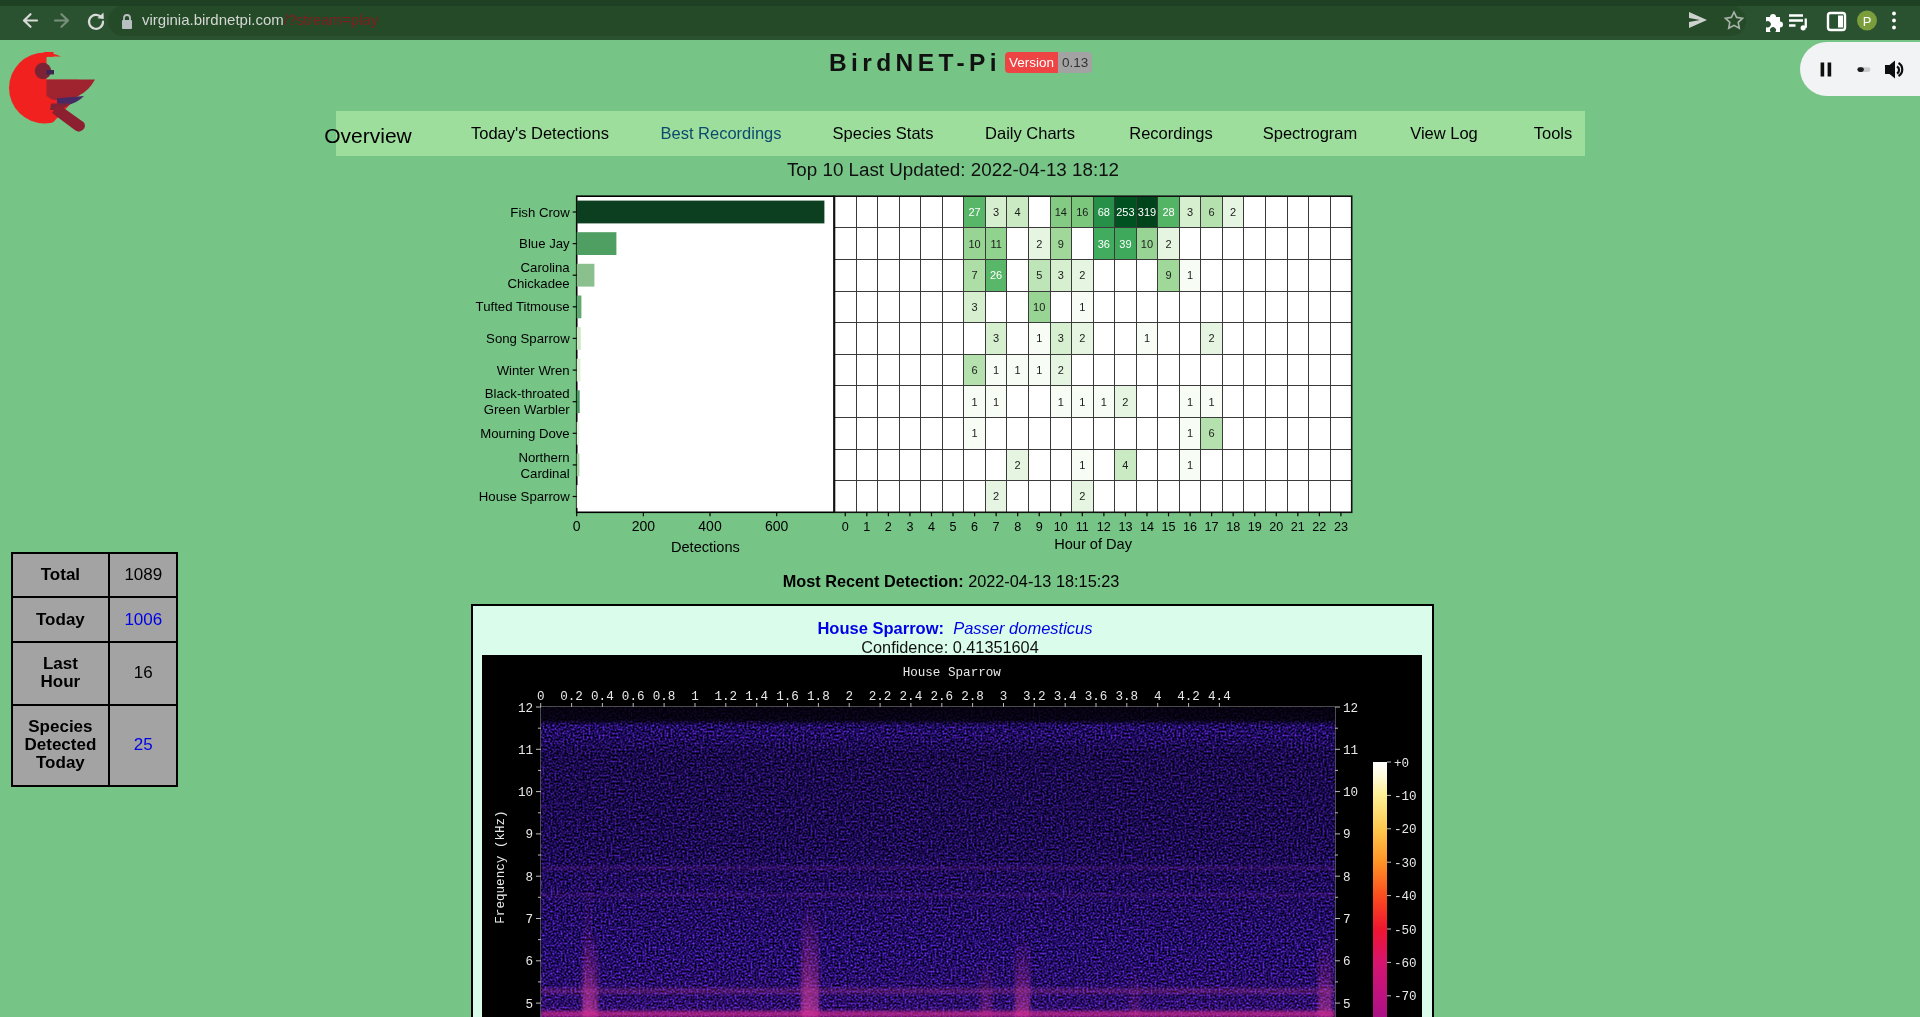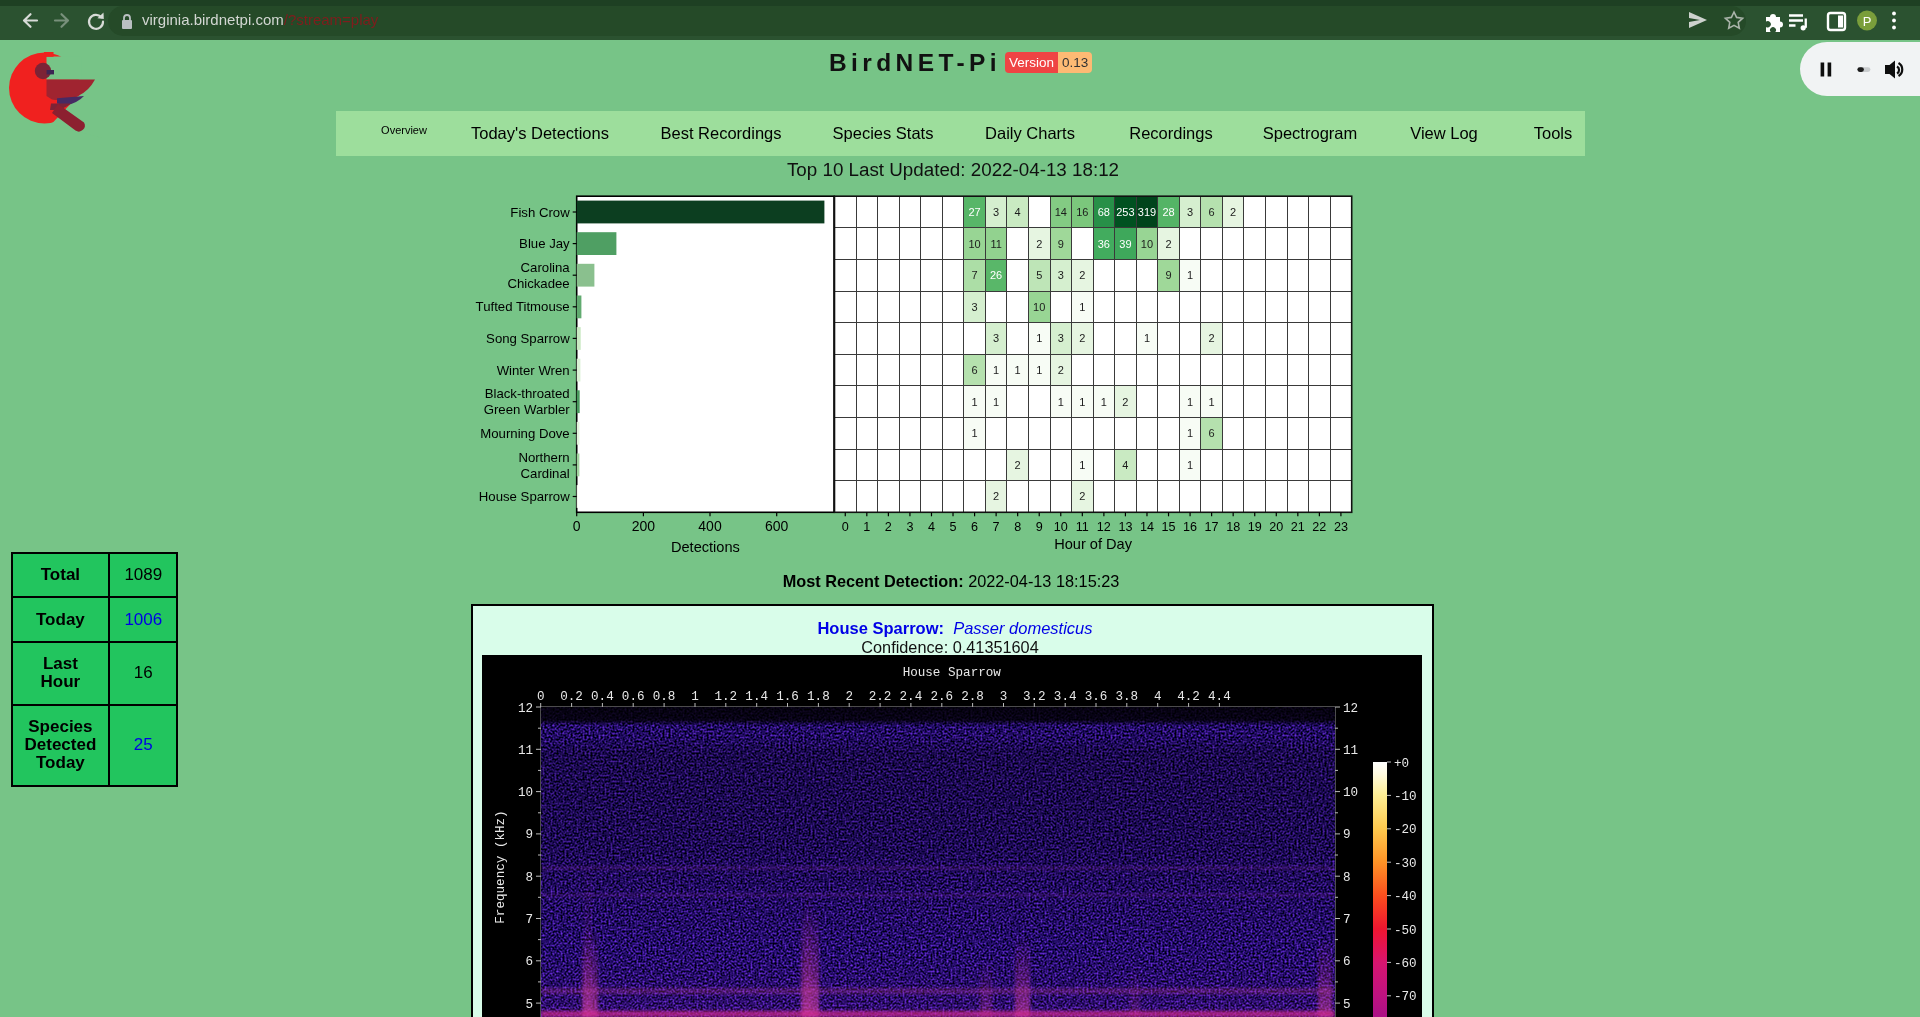--- a/index.html
+++ b/index.html
@@ -1,17 +1,17 @@
 <!DOCTYPE html>
 <html><head><meta charset="utf-8"><style>
 html,body{margin:0;padding:0;width:1920px;height:1017px;overflow:hidden}
 body{background:#77c487;font-family:"Liberation Sans",sans-serif;position:relative}
 .abs{position:absolute}
 .smono{position:absolute;font-family:"Liberation Mono",monospace;font-size:12.6px;color:#e8e8e8}
-table.stats{border-collapse:collapse;background:#22c55e}
+table.stats{border-collapse:collapse;background:#a3a3a3}
 table.stats td{border:2px solid #000;text-align:center;vertical-align:middle;
  font-size:17px;line-height:18px;padding:12.4px 12px}
 td.lbl{font-weight:bold;width:63px;font-size:16px}
 td.num{width:42px}
 a.blue{color:#0000e6;font-weight:normal;text-decoration:none}
 </style></head><body>
 
 <div style="position:absolute;left:0;top:0;width:1920px;height:6px;background:#1e4023"></div>
 <div style="position:absolute;left:0;top:6px;width:1920px;height:34px;background:#2b5230"></div>
 <svg width="110" height="34" style="position:absolute;left:8px;top:6px">
@@ -58,34 +58,34 @@
 <circle cx="43" cy="31" r="8.2" fill="#7c2336"></circle>
 <rect x="46.6" y="30" width="7.4" height="4.4" fill="#3c2553"></rect>
 <path d="M46.5,39.5 H95 Q89,51 78,56 Q64,61.5 52,59.5 L46.5,56 Z" fill="#a02430"></path>
 <path d="M57,58.2 L84,56 Q77,63.5 66,65 L57,63.6 Z" fill="#472a63"></path>
 <path d="M51,63.5 H71 Q62,71 50,70 Z" fill="#7c2336"></path>
 <path d="M58,64 L84,82.5 A6,6 0 0 1 75.5,90.5 L52,73 Z" fill="#8c2030"></path>
 <rect x="44" y="12" width="9.5" height="4.8" fill="#f0211f"></rect>
 </svg>
 <div class="abs" style="left:829px;top:48.5px;font-size:24.5px;font-weight:bold;letter-spacing:4.4px;color:#111">BirdNET-Pi</div>
 <div class="abs" style="left:1005px;top:51.5px;height:21.5px;font-size:13.5px;line-height:21.5px;border-radius:4px;overflow:hidden;white-space:nowrap">
-<span style="background:#ef4444;color:#fff;padding:3.5px 4px">Version</span><span style="background:#fdba74;color:#333;padding:3.5px 4px">0.13</span></div>
+<span style="background:#ef4444;color:#fff;padding:3.5px 4px">Version</span><span style="background:#a3a3a3;color:#333;padding:3.5px 4px">0.13</span></div>
 <div class="abs" style="left:1800px;top:41.5px;width:180px;height:54px;background:#f1f3f4;border-radius:27px"></div>
 <svg width="120" height="54" style="position:absolute;left:1800px;top:41.5px">
 <rect x="20.6" y="20.5" width="3.6" height="14" fill="#0e0e0e"></rect>
 <rect x="27.6" y="20.5" width="3.6" height="14" fill="#0e0e0e"></rect>
 <rect x="57.4" y="25.2" width="13" height="4.8" rx="2.4" fill="#c9ccce"></rect>
 <rect x="57.4" y="25.2" width="6.5" height="4.8" rx="2.4" fill="#1b1b1b"></rect>
 <path d="M85,23 h4.5 l5.5,-4.5 v18 l-5.5,-4.5 h-4.5 Z" fill="#0e0e0e"></path>
 <path d="M98.5,21 a7.5,7.5 0 0 1 0,13 M97,24.5 a4,4 0 0 1 0,7" fill="none" stroke="#0e0e0e" stroke-width="2.2"></path>
 </svg>
 <div class="abs" style="left:336px;top:111px;width:1249px;height:45px;background:#9dde9c"></div>
-<div class="abs" style="left:404px;top:124px;transform:translateX(-50%);font-size:11px;color:#000;white-space:nowrap">Overview</div>
+<div class="abs" style="left:368px;top:124px;transform:translateX(-50%);font-size:21px;color:#000;white-space:nowrap">Overview</div>
 <div class="abs" style="left:540px;top:124px;transform:translateX(-50%);font-size:16.5px;color:#000;white-space:nowrap">Today's Detections</div>
-<div class="abs" style="left:721px;top:124px;transform:translateX(-50%);font-size:16.5px;color:#000000;white-space:nowrap">Best Recordings</div>
+<div class="abs" style="left:721px;top:124px;transform:translateX(-50%);font-size:16.5px;color:#0c4a6e;white-space:nowrap">Best Recordings</div>
 <div class="abs" style="left:883px;top:124px;transform:translateX(-50%);font-size:16.5px;color:#000;white-space:nowrap">Species Stats</div>
 <div class="abs" style="left:1030px;top:124px;transform:translateX(-50%);font-size:16.5px;color:#000;white-space:nowrap">Daily Charts</div>
 <div class="abs" style="left:1171px;top:124px;transform:translateX(-50%);font-size:16.5px;color:#000;white-space:nowrap">Recordings</div>
 <div class="abs" style="left:1310px;top:124px;transform:translateX(-50%);font-size:16.5px;color:#000;white-space:nowrap">Spectrogram</div>
 <div class="abs" style="left:1444px;top:124px;transform:translateX(-50%);font-size:16.5px;color:#000;white-space:nowrap">View Log</div>
 <div class="abs" style="left:1553px;top:124px;transform:translateX(-50%);font-size:16.5px;color:#000;white-space:nowrap">Tools</div>
 <div class="abs" style="left:953px;top:158.8px;transform:translateX(-50%);font-size:18.8px;color:#101010;white-space:nowrap">Top 10 Last Updated: 2022-04-13 18:12</div>
 <svg width="1000" height="370" style="position:absolute;left:400px;top:190px" font-family="Liberation Sans, sans-serif">
 <rect x="176.7" y="6.2" width="257.3" height="316.1" fill="#ffffff" stroke="#000" stroke-width="1.6"></rect>
 <rect x="176.7" y="10.6" width="247.7" height="22.8" fill="#0c3e20"></rect>

